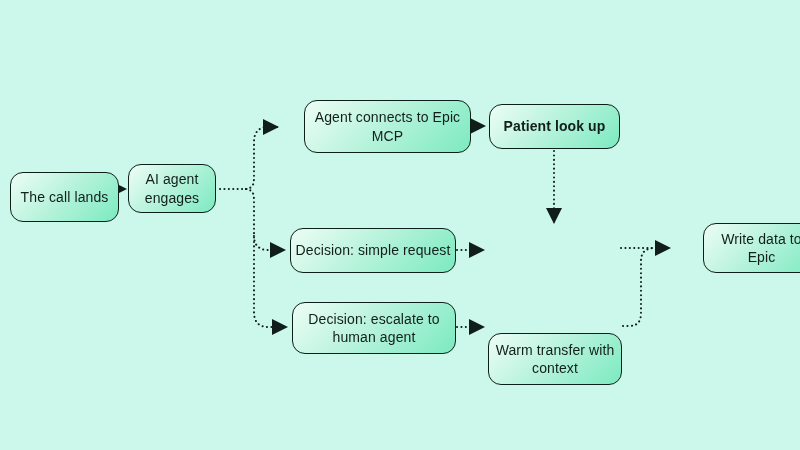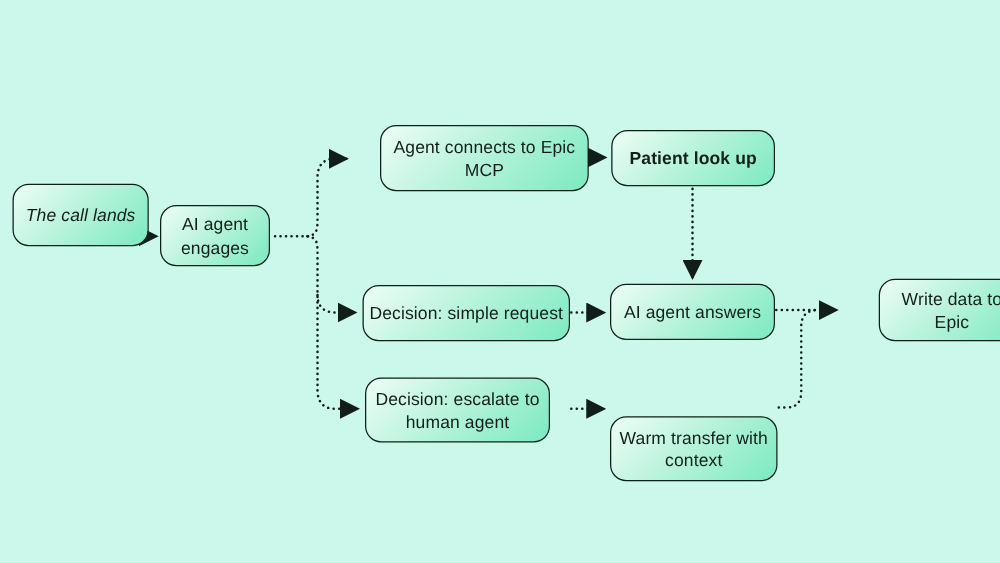--- a/index.html
+++ b/index.html
@@ -42,28 +42,28 @@
     text-align: center;
     padding: 2px 3px;
     border: 1.5px solid #0b2019;
     border-radius: 13px;
     background: linear-gradient(135deg, #edfdf6 0%, #b2f2d9 52%, #7ceac1 100%);
     color: #121f1b;
     font-size: 14px;
     line-height: 1.32;
     letter-spacing: 0.1px;
   }
-  #node-call-lands       { left: 10px;  top: 147px; width: 109px;  height: 50px; font-style: italic; }
+  #node-call-lands       { left: 10px;  top: 172px; width: 109px;  height: 50px; }
   #node-ai-engages       { left: 128px; top: 164px; width: 88px;  height: 49px; }
   #node-connects-epic    { left: 268px; top: 100px; width: 167px; height: 53px; margin-left: 36px; }
   #node-patient-lookup   { left: 489px; top: 104px; width: 131px; height: 45px; font-weight: bold; }
   #node-decision-simple  { left: 290px; top: 228px; width: 166px; height: 45px; }
   #node-ai-answers       { left: 488px; top: 227px; width: 132px; height: 45px; }
   #node-write-epic       { left: 703px; top: 223px; width: 117px; height: 50px; }
-  #node-decision-escalate{ left: 292px; top: 302px; width: 148px; height: 52px; }
+  #node-decision-escalate{ left: 292px; top: 302px; width: 164px; height: 52px; }
   #node-warm-transfer    { left: 488px; top: 302px; width: 134px; height: 52px; margin-top: 31px; }
 </style>
 </head>
 <body>
 
 <div class="canvas">
 
   <svg class="edges-svg" viewBox="0 0 800 450" aria-hidden="true">
     <defs>
       <marker id="arrow" viewBox="0 0 8 8" refX="7" refY="4" markerWidth="8" markerHeight="8" orient="auto-start-reverse">
@@ -107,23 +107,20 @@
   </div>
 
   <div class="node" id="node-patient-lookup">
     <span>Patient look up</span>
   </div>
 
   <div class="node" id="node-decision-simple">
     <span>Decision: simple request</span>
   </div>
 
-  <div class="node" id="node-ai-answers">
-    <span>AI agent answers</span>
-  </div>
 
   <div class="node" id="node-write-epic">
     <span>Write data to Epic</span>
   </div>
 
   <div class="node" id="node-decision-escalate">
     <span>Decision: escalate to human agent</span>
   </div>
 
   <div class="node" id="node-warm-transfer">

